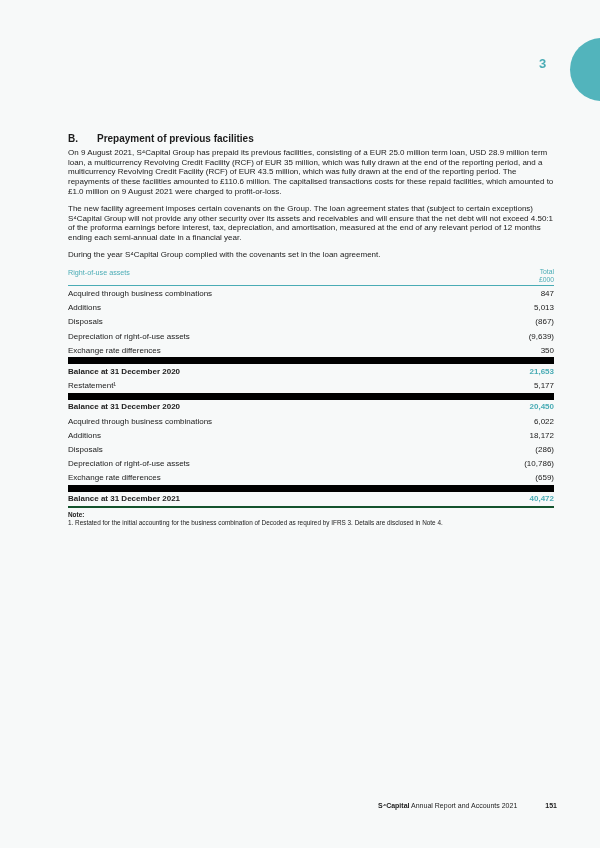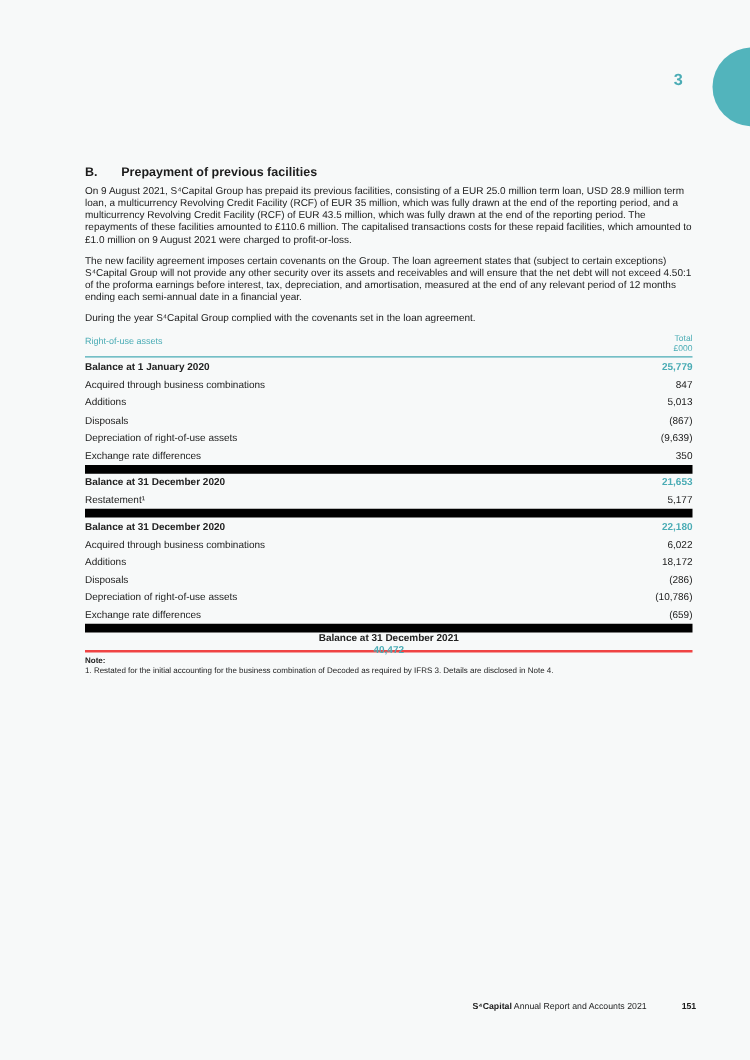--- a/index.html
+++ b/index.html
@@ -33,21 +33,21 @@
   .t-col1 { font-size:7.2px; }
   .t-col2 { font-size:6.8px; line-height:8.2px; text-align:right; }
 
   .trow {
     display:flex; justify-content:space-between; align-items:center;
     height:14.2px; font-size:8px;
   }
   .trow.balance .tl, .trow.balance-final .tl { font-weight:bold; }
   .trow.balance .tv, .trow.balance-final .tv { color:#4aacb5; font-weight:bold; }
   .trow.div-after { border-bottom:7px solid #000000; }
-  .trow.balance-final { border-bottom:2px solid #ef4444;flex-direction:column; }
+  .trow.balance-final { border-bottom:2px solid #14532d; }
 
   .note { margin-top:3px; font-size:6.4px; line-height:8.2px; }
   .note-h { font-weight:bold; }
 
   .footer {
     position:absolute; left:0; right:43px; top:802px;
     display:flex; justify-content:flex-end; align-items:baseline; gap:28px;
     font-size:7px; color:#1c1c1c;
   }
   .f-brand { font-weight:bold; }
@@ -75,24 +75,20 @@
 
     <div>
       <div class="t-head">
         <span class="t-col1">Right-of-use assets</span>
         <span class="t-col2">
           <span>Total</span><br>
           <span>£000</span>
         </span>
       </div>
       <div id="t-rows">
-          <div class="trow balance">
-            <span class="tl">Balance at 1 January 2020</span>
-            <span class="tv">25,779</span>
-          </div>
           <div class="trow normal">
             <span class="tl">Acquired through business combinations</span>
             <span class="tv">847</span>
           </div>
           <div class="trow normal">
             <span class="tl">Additions</span>
             <span class="tv">5,013</span>
           </div>
           <div class="trow normal">
             <span class="tl">Disposals</span>
@@ -109,21 +105,21 @@
           <div class="trow balance">
             <span class="tl">Balance at 31 December 2020</span>
             <span class="tv">21,653</span>
           </div>
           <div class="trow normal div-after">
             <span class="tl">Restatement¹</span>
             <span class="tv">5,177</span>
           </div>
           <div class="trow balance">
             <span class="tl">Balance at 31 December 2020</span>
-            <span class="tv">22,180</span>
+            <span class="tv">20,450</span>
           </div>
           <div class="trow normal">
             <span class="tl">Acquired through business combinations</span>
             <span class="tv">6,022</span>
           </div>
           <div class="trow normal">
             <span class="tl">Additions</span>
             <span class="tv">18,172</span>
           </div>
           <div class="trow normal">

